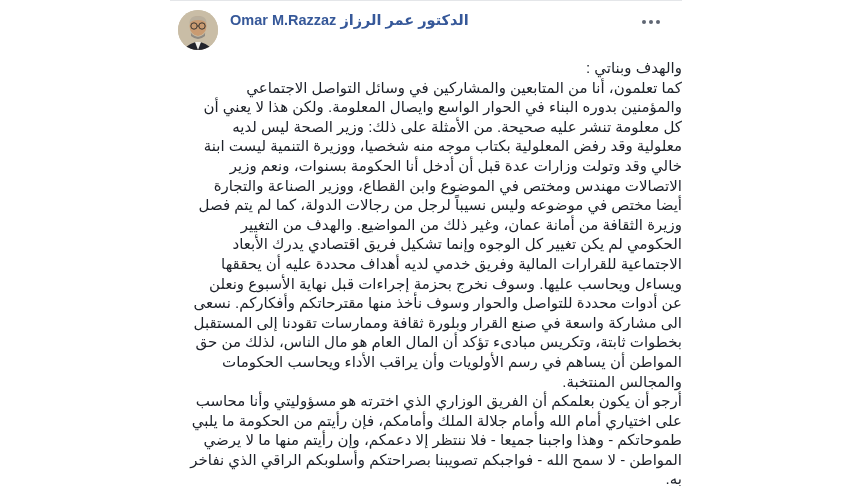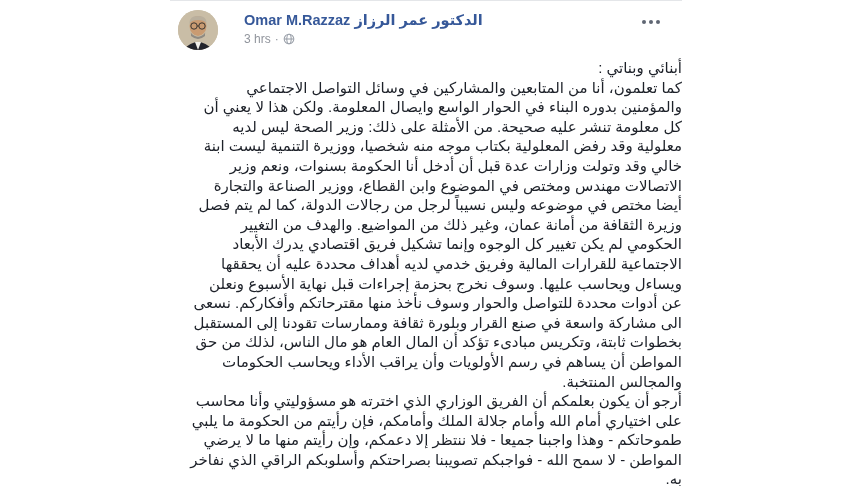--- a/index.html
+++ b/index.html
@@ -28,21 +28,21 @@
     width: 40px;
     height: 40px;
     border-radius: 50%;
     overflow: hidden;
     flex: 0 0 40px;
     cursor: pointer;
     background: #cbbfa8;
   }
   .avatar-wrap svg { display: block; }
   .header-info {
-    margin-left: 26px;
+    margin-left: 12px;
     padding-top: 1px;
   }
   .author-name {
     color: #365899;
     font-weight: bold;
     font-size: 14.5px;
     line-height: 18px;
     text-decoration: none;
     cursor: pointer;
     unicode-bidi: plaintext;
@@ -103,41 +103,32 @@
         <path d="M12,20 Q13,28 20,28.5 Q27,28 28,20 Q27,27 20,27.5 Q13,27 12,20 Z" fill="#a39c90"></path>
         <path d="M13,23 Q20,30.5 27,23 L27,26 Q20,32 13,26 Z" fill="#8f8a82"></path>
         <circle cx="16" cy="16" r="3.2" fill="none" stroke="#3a3530" stroke-width="1"></circle>
         <circle cx="24" cy="16" r="3.2" fill="none" stroke="#3a3530" stroke-width="1"></circle>
         <line x1="19.2" y1="16" x2="20.8" y2="16" stroke="#3a3530" stroke-width="1"></line>
       </svg>
     </div>
 
     <div class="header-info">
       <a class="author-name" dir="rtl">الدكتور عمر الرزاز Omar M.Razzaz</a>
-      <div class="meta-row">
-        <span>3 hrs</span>
-        <span class="sep">·</span>
-        <svg width="12" height="12" viewBox="0 0 12 12">
-          <circle cx="6" cy="6" r="4.8" fill="none" stroke="#9da3ac" stroke-width="1.1"></circle>
-          <line x1="1.2" y1="6" x2="10.8" y2="6" stroke="#9da3ac" stroke-width="1.1"></line>
-          <ellipse cx="6" cy="6" rx="2.2" ry="4.8" fill="none" stroke="#9da3ac" stroke-width="1.1"></ellipse>
-        </svg>
-      </div>
     </div>
 
     <div class="more-button">
       <span style="display:flex;gap:3px;">
         <i></i>
           <i></i>
           <i></i>
       </span>
     </div>
 
   </div>
 
   <div class="post-body">
-    <p class="para">أبنائي وبناتي :</p>
+    <p class="para">والهدف وبناتي :</p>
     <p class="para">كما تعلمون، أنا من المتابعين والمشاركين في وسائل التواصل الاجتماعي والمؤمنين بدوره البناء في الحوار الواسع وايصال المعلومة. ولكن هذا لا يعني أن كل معلومة تنشر عليه صحيحة. من الأمثلة على ذلك: وزير الصحة ليس لديه معلولية وقد رفض المعلولية بكتاب موجه منه شخصيا، ووزيرة التنمية ليست ابنة خالي وقد وتولت وزارات عدة قبل أن أدخل أنا الحكومة بسنوات، ونعم وزير الاتصالات مهندس ومختص في الموضوع وابن القطاع، ووزير الصناعة والتجارة أيضا مختص في موضوعه وليس نسيباً لرجل من رجالات الدولة، كما لم يتم فصل وزيرة الثقافة من أمانة عمان، وغير ذلك من المواضيع. والهدف من التغيير الحكومي لم يكن تغيير كل الوجوه وإنما تشكيل فريق اقتصادي يدرك الأبعاد الاجتماعية للقرارات المالية وفريق خدمي لديه أهداف محددة عليه أن يحققها ويساءل ويحاسب عليها. وسوف نخرج بحزمة إجراءات قبل نهاية الأسبوع ونعلن عن أدوات محددة للتواصل والحوار وسوف نأخذ منها مقترحاتكم وأفكاركم. نسعى الى مشاركة واسعة في صنع القرار وبلورة ثقافة وممارسات تقودنا إلى المستقبل بخطوات ثابتة، وتكريس مبادىء تؤكد أن المال العام هو مال الناس، لذلك من حق المواطن أن يساهم في رسم الأولويات وأن يراقب الأداء ويحاسب الحكومات والمجالس المنتخبة.</p>
     <p class="para">أرجو أن يكون بعلمكم أن الفريق الوزاري الذي اخترته هو مسؤوليتي وأنا محاسب على اختياري أمام الله وأمام جلالة الملك وأمامكم، فإن رأيتم من الحكومة ما يلبي طموحاتكم - وهذا واجبنا جميعا - فلا ننتظر إلا دعمكم، وإن رأيتم منها ما لا يرضي المواطن - لا سمح الله - فواجبكم تصويبنا بصراحتكم وأسلوبكم الراقي الذي نفاخر به.</p>
 
   </div>
 
 </div>
 
 </body></html>

